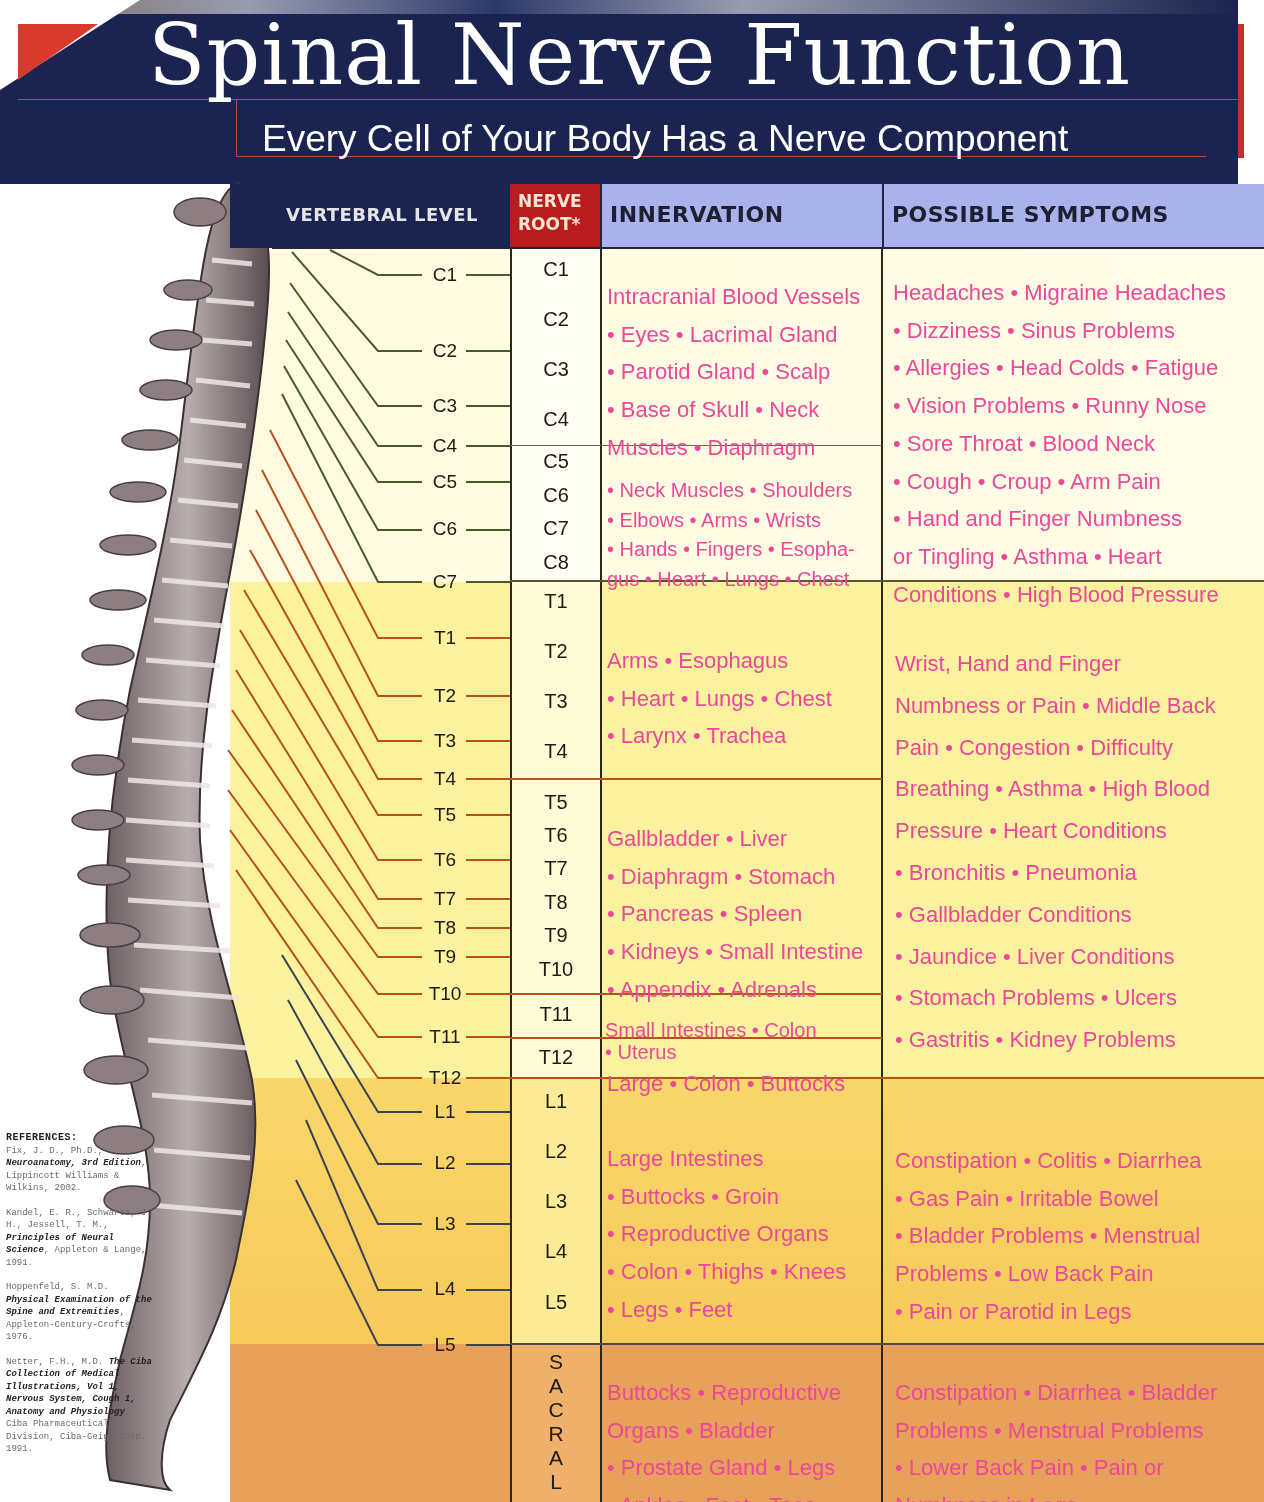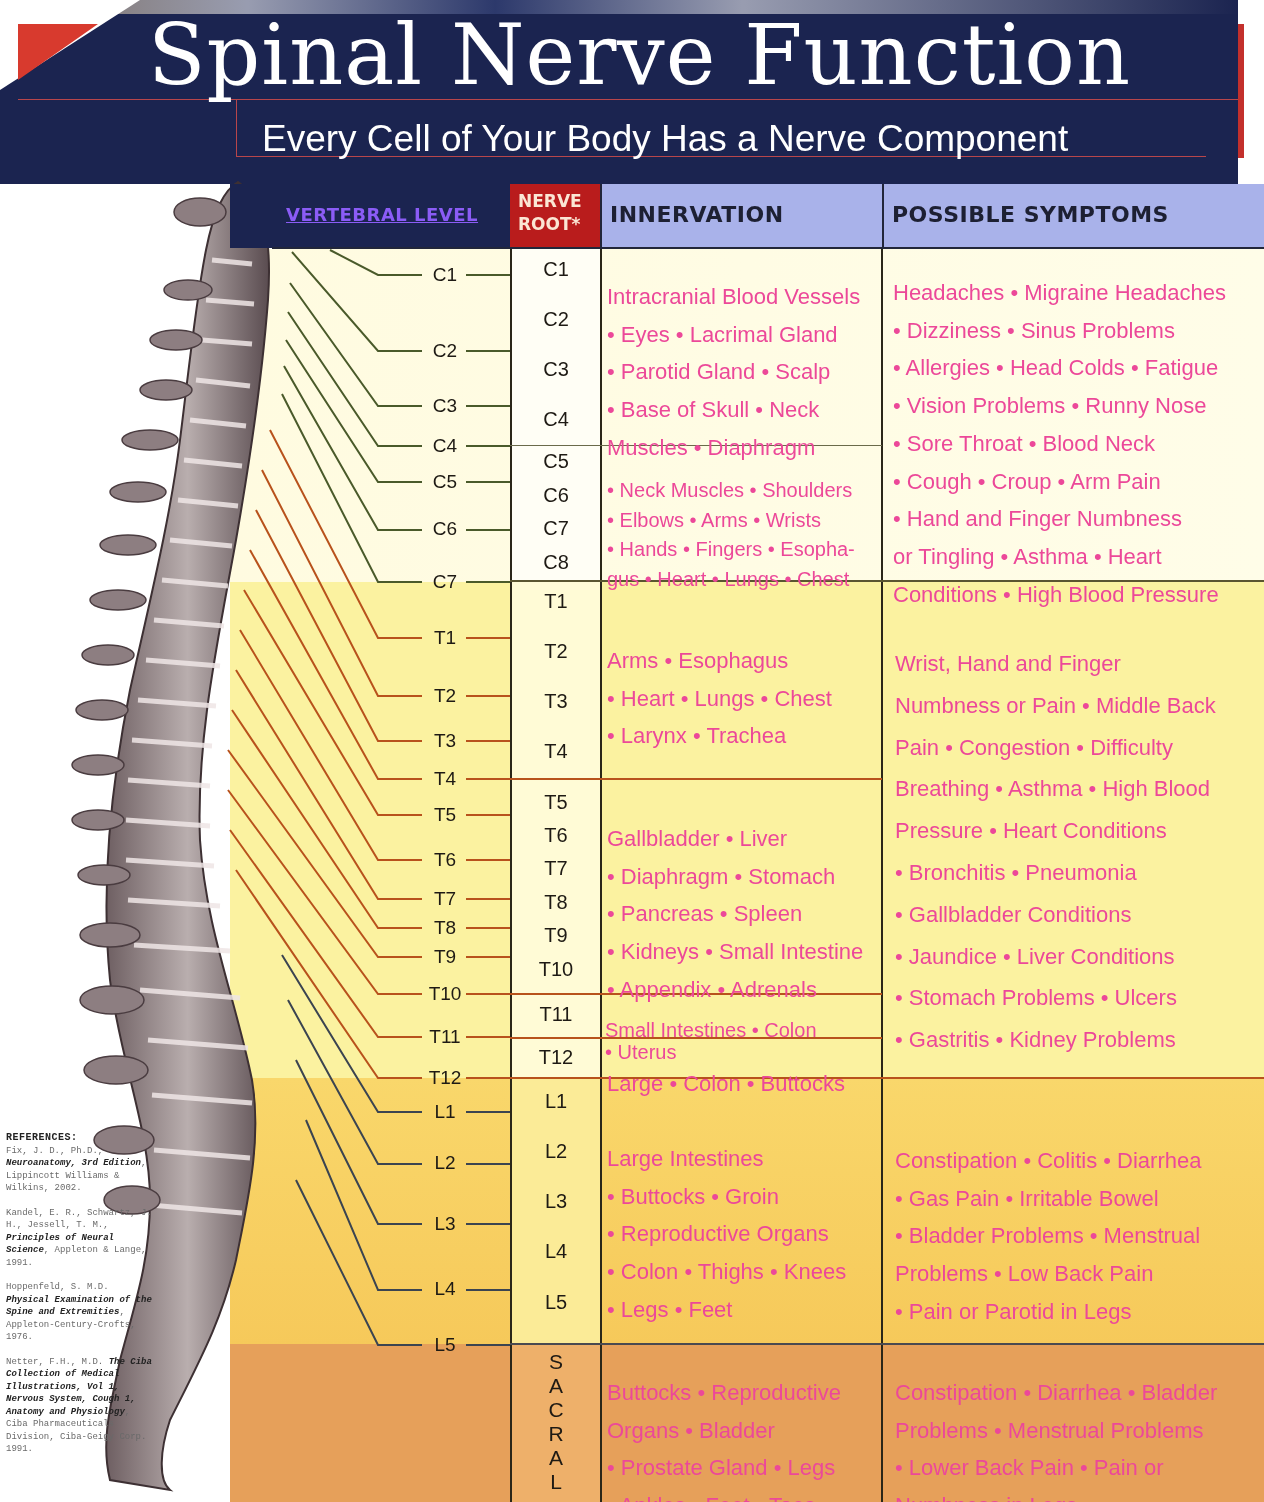--- a/index.html
+++ b/index.html
@@ -13,21 +13,21 @@
   .banner-whitecut { position: absolute; left: 0; top: 0; width: 140px; height: 90px; background: #fff; clip-path: polygon(0 0,100% 0,0 100%); }
   .banner-redbar { position: absolute; left: 1238px; top: 24px; width: 6px; height: 134px; background: #c3302c; }
   .title { position: absolute; left: 148px; top: 6px; font-family: "DejaVu Serif", serif; font-size: 84px; color: #ffffff; letter-spacing: 1px; white-space: nowrap; }
   .title-line { position: absolute; left: 18px; top: 99px; width: 1220px; height: 1px; background: #b8464b; }
   .subtitle { position: absolute; left: 262px; top: 118px; font-family: "Liberation Sans", sans-serif; font-size: 37px; color: #ffffff; white-space: nowrap; }
   .subtitle-line { position: absolute; left: 236px; top: 156px; width: 970px; height: 1px; background: #b8464b; }
   .subtitle-vline { position: absolute; left: 236px; top: 100px; width: 1px; height: 57px; background: #b8464b; }
 
   
   .hdr-vert { position: absolute; left: 230px; top: 184px; width: 280px; height: 64px; background: #1b2450; }
-  .hdr-vert span { position: absolute; left: 56px; top: 20px; font-family: "DejaVu Sans", sans-serif; font-weight: bold; font-size: 18px; color: #8b5cf6; letter-spacing: .5px; text-decoration: underline; }
+  .hdr-vert span { position: absolute; left: 56px; top: 20px; font-family: "DejaVu Sans", sans-serif; font-weight: bold; font-size: 18px; color: #e5e5e5; letter-spacing: .5px; }
   .hdr-root { position: absolute; left: 510px; top: 184px; width: 90px; height: 64px; background: #b91c1c; color: #fbe6d4; font-weight: bold; font-size: 17px; line-height: 23px; padding: 6px 0 0 8px; }
   .hdr-root span { display: block; }
   .hdr-inn { position: absolute; left: 600px; top: 184px; width: 282px; height: 64px; background: #a9b2ea; border-left: 2px solid #22263a; }
   .hdr-sym { position: absolute; left: 882px; top: 184px; width: 382px; height: 64px; background: #a9b2ea; border-left: 2px solid #22263a; }
   .hdr-inn span, .hdr-sym span { position: absolute; left: 8px; top: 18px; font-weight: bold; font-size: 22px; color: #1d2033; letter-spacing: .5px; }
   .hdr-bottom { position: absolute; left: 272px; top: 247px; width: 992px; height: 2px; background: #22263a; }
 
   
   .band { position: absolute; left: 230px; width: 1034px; }
   .band-c { top: 249px; height: 333px; background: linear-gradient(90deg,#fffbe0,#fffde8); }

